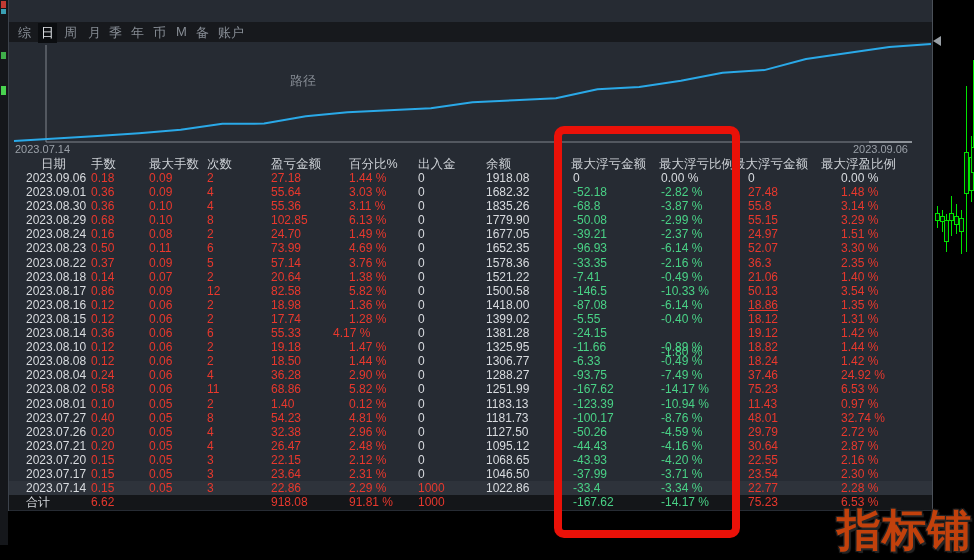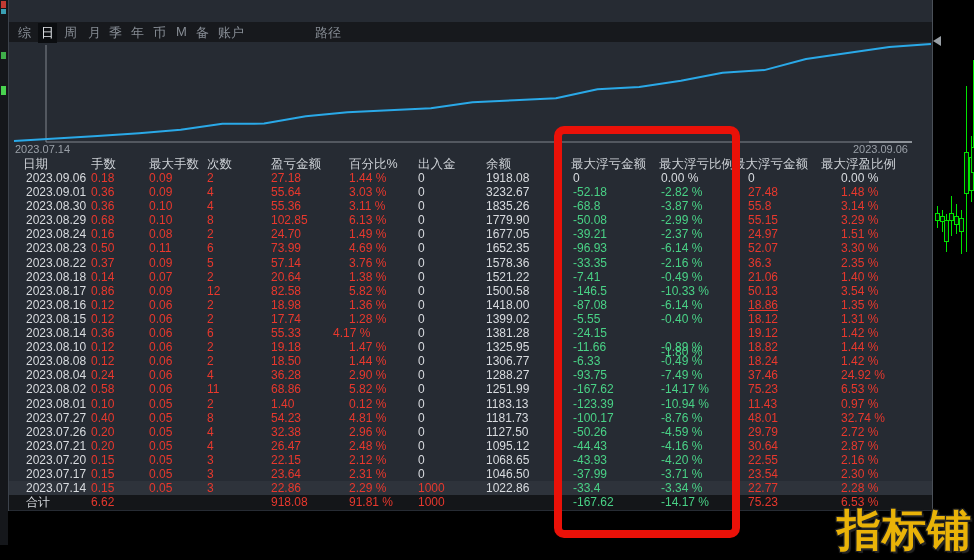--- a/index.html
+++ b/index.html
@@ -35,21 +35,21 @@
   .c-red{color:#e8382d;}
   .c-green{color:#49d286;}
   .c-white{color:#d8dbdf;}
   
   .wick{position:absolute;width:1px;background:#00e400;}
   .body{position:absolute;width:5px;border:1px solid #00e400;background:#061006;box-sizing:border-box;}
   
   #red-rect{position:absolute;left:554px;top:126px;width:186px;height:412px;
     border:8px solid #ea1108;border-radius:10px;box-sizing:border-box;z-index:50;}
   
-  #watermark{position:absolute;right:2px;bottom:0px;font-size:44px;font-weight:bold;color:#eab308;
+  #watermark{position:absolute;right:2px;bottom:0px;font-size:44px;font-weight:bold;color:#c2410c;
     text-shadow:2px 2px 1px #262626,-1px -1px 1px #262626,1px -1px 1px #262626,-1px 1px 1px #262626;
     z-index:60;letter-spacing:1px;}
 </style>
 </head>
 <body>
 
 <div id="root">
 
   <div id="left-strip">
     <div class="strip-mark" style="top:1px;height:7px;background:#c23a32;"></div>
@@ -63,35 +63,35 @@
         <span class="menu-item" style="left: 9px;">综</span>
         <span class="menu-item active" style="left: 29px;">日</span>
         <span class="menu-item" style="left: 55px;">周</span>
         <span class="menu-item" style="left: 79px;">月</span>
         <span class="menu-item" style="left: 100px;">季</span>
         <span class="menu-item" style="left: 122px;">年</span>
         <span class="menu-item" style="left: 144px;">币</span>
         <span class="menu-item" style="left: 167px;">M</span>
         <span class="menu-item" style="left: 187px;">备</span>
         <span class="menu-item" style="left: 209px;">账户</span>
-        <span class="menu-item" style="left: 306px;">路径</span>
+        <span class="menu-item" style="left: 281px; margin-top: 48px;">路径</span>
       </div>
 
     <svg id="chart-svg" width="924" height="102" viewBox="0 0 924 102">
       <line x1="37" y1="3" x2="37" y2="100" stroke="#80868e" stroke-width="1"></line>
       <line x1="37" y1="100" x2="903" y2="100" stroke="#80868e" stroke-width="1"></line>
       <line x1="860" y1="100" x2="903" y2="100" stroke="#c8cdd2" stroke-width="1"></line>
       <polyline id="equity-line" fill="none" stroke="#2aa9e8" stroke-width="2" stroke-linejoin="round" points="5.0,99.0 46.7,96.4 88.4,94.0 130.0,91.2 171.7,87.7 213.4,81.8 255.1,81.6 296.8,74.2 338.5,70.2 380.1,68.2 421.8,66.2 463.5,60.2 505.2,58.2 546.9,56.2 588.5,47.2 630.2,45.0 671.9,38.8 713.6,30.8 755.3,28.1 797.0,17.0 838.6,11.0 880.3,4.9 922.0,2.0"></polyline>
     </svg>
     <span class="axis-label" id="axis-label-start">2023.07.14</span>
     <span class="axis-label" id="axis-label-end">2023.09.06</span>
     <div id="line-end-marker"></div>
 
     <div id="thead">
-        <span class="hcell" style="left: 14px;">日期</span>
+        <span class="hcell" style="left: 32px;">日期</span>
         <span class="hcell" style="left: 82px;">手数</span>
         <span class="hcell" style="left: 140px;">最大手数</span>
         <span class="hcell" style="left: 198px;">次数</span>
         <span class="hcell" style="left: 262px;">盈亏金额</span>
         <span class="hcell" style="left: 340px;">百分比%</span>
         <span class="hcell" style="left: 409px;">出入金</span>
         <span class="hcell" style="left: 477px;">余额</span>
         <span class="hcell" style="left: 562px;">最大浮亏金额</span>
         <span class="hcell" style="left: 650px;">最大浮亏比例</span>
         <span class="hcell" style="left: 724px;">最大浮亏金额</span>
@@ -113,21 +113,21 @@
           <span class="cell c-white" style="left: 832px;">0.00 %</span>
         </div>
         <div class="trow">
           <span class="cell c-white" style="left: 17px;">2023.09.01</span>
           <span class="cell c-red" style="left: 82px;">0.36</span>
           <span class="cell c-red" style="left: 140px;">0.09</span>
           <span class="cell c-red" style="left: 198px;">4</span>
           <span class="cell c-red" style="left: 262px;">55.64</span>
           <span class="cell c-red" style="left: 340px;">3.03 %</span>
           <span class="cell c-white" style="left: 409px;">0</span>
-          <span class="cell c-white" style="left: 477px;">3232.67</span>
+          <span class="cell c-white" style="left: 477px;">1682.32</span>
           <span class="cell c-green" style="left: 564px;">-52.18</span>
           <span class="cell c-green" style="left: 652px;">-2.82 %</span>
           <span class="cell c-red" style="left: 739px;">27.48</span>
           <span class="cell c-red" style="left: 832px;">1.48 %</span>
         </div>
         <div class="trow">
           <span class="cell c-white" style="left: 17px;">2023.08.30</span>
           <span class="cell c-red" style="left: 82px;">0.36</span>
           <span class="cell c-red" style="left: 140px;">0.10</span>
           <span class="cell c-red" style="left: 198px;">4</span>

